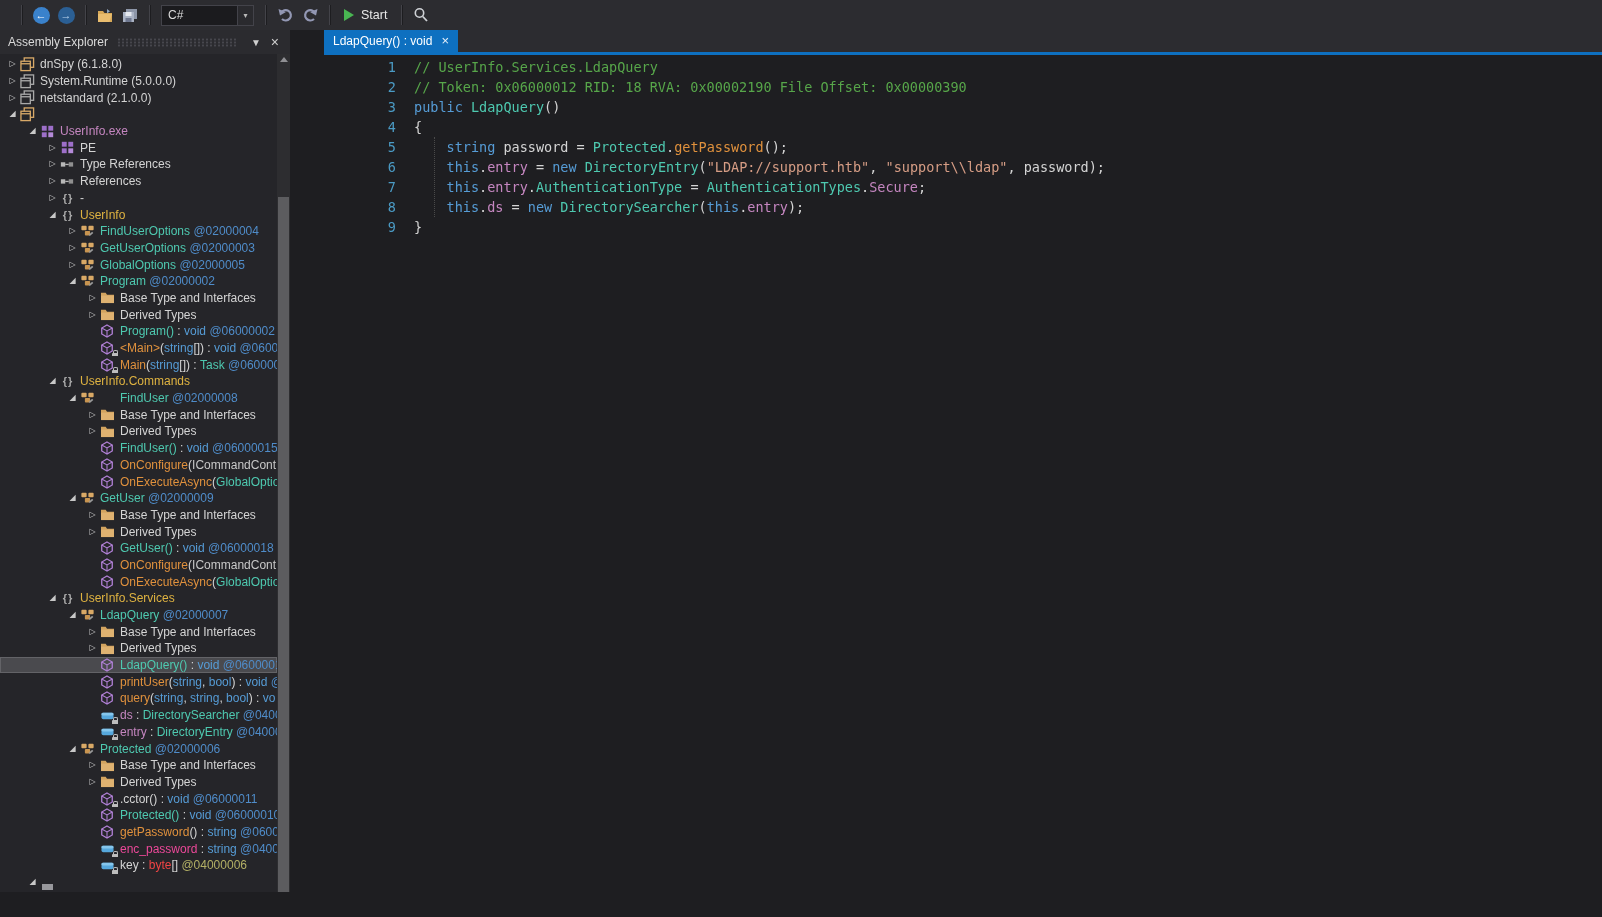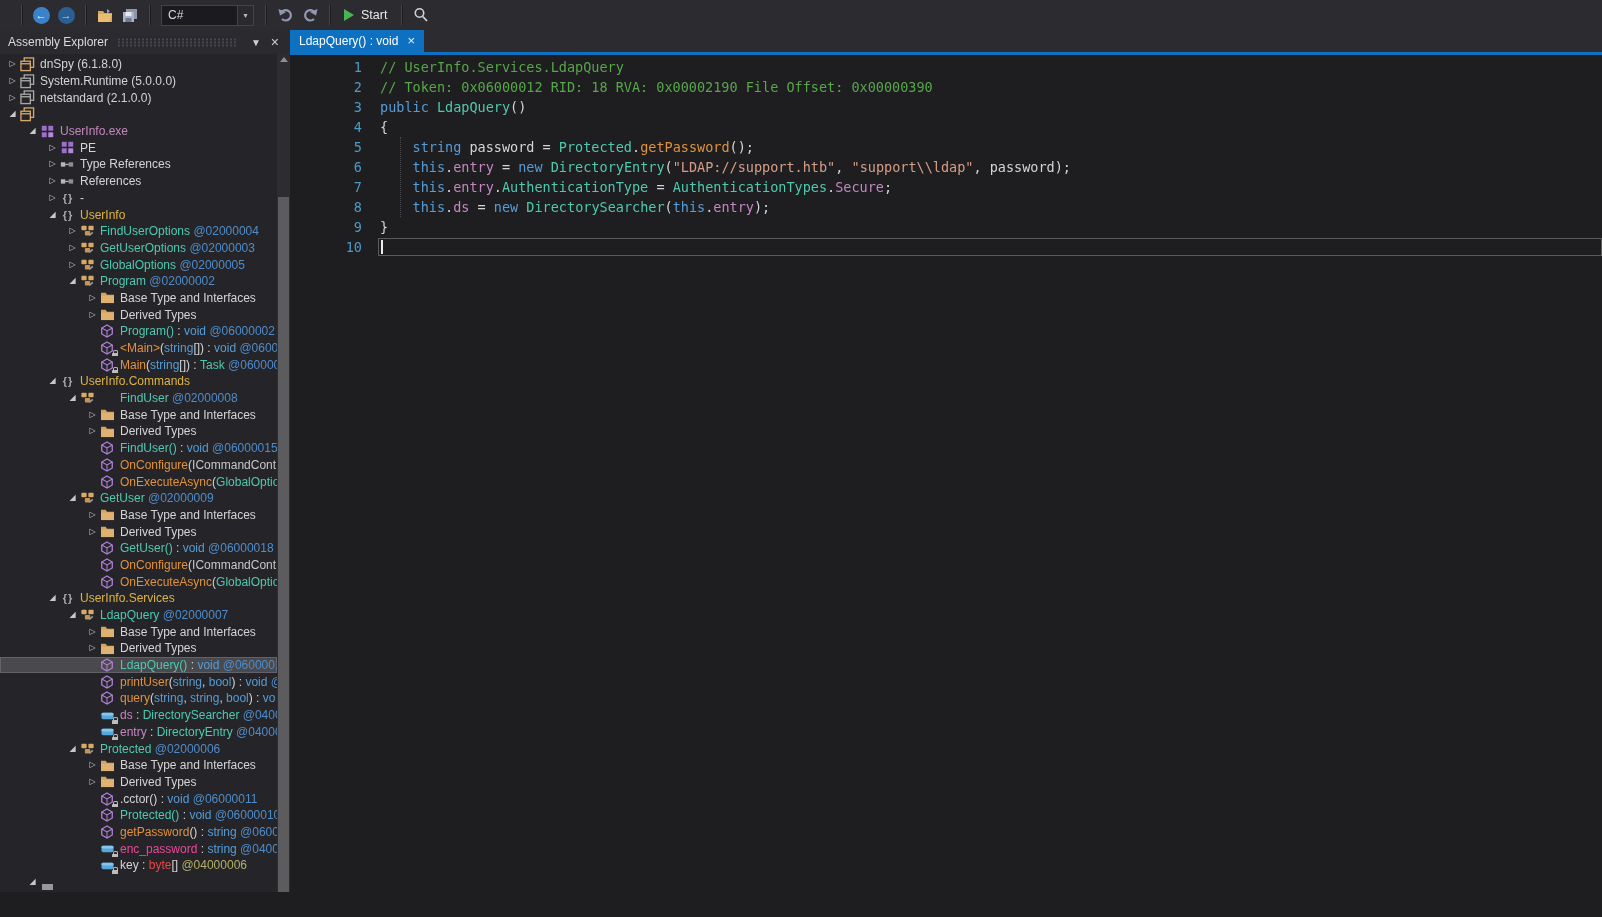--- a/index.html
+++ b/index.html
@@ -26,21 +26,21 @@
   .nav-back { background:#3a82cc; }
   .nav-fwd  { background:#2b5f94; color:#bcd5ee; }
   .combo { width:93px; height:21px; background:#1b1b1e; border:1px solid #43434a; display:flex; align-items:center; margin:0 3px; }
   .combo-value { flex:1; font-size:12px; color:#dcdcdc; padding-left:6px; }
   .combo-btn { width:16px; height:100%; border-left:1px solid #43434a; display:flex; align-items:center; justify-content:center;
                color:#b9b9b9; font-size:8px; background:#2a2a2e; }
   .start-btn { display:flex; align-items:center; gap:7px; padding:2px 6px; }
   .play-tri { width:0; height:0; border-left:10px solid #49b552; border-top:6px solid transparent; border-bottom:6px solid transparent; }
   .start-label { font-size:12.5px; color:#e8e8e8; }
   
-  .main { display:flex; height:862px; }
+  .main { display:flex; height:862px;gap:34px; }
   .sidebar { width:290px; background:#252529; display:flex; flex-direction:column; position:relative; }
   .panel-header { height:24px; display:flex; align-items:center; padding:0 6px 0 8px; background:#2b2b2f; }
   .panel-title { font-size:12px; color:#dadada; white-space:nowrap; }
   .grip { flex:1; height:9px; margin:0 9px;
           background-image:radial-gradient(circle, #47474d 1px, transparent 1.2px);
           background-size:4px 3px; }
   .panel-btn { color:#cfcfcf; font-size:10px; padding:2px 5px; }
   .panel-close { font-size:14px; line-height:10px; }
   .tree-wrap { position:relative; flex:1; overflow:hidden; display:flex; }
   .tree { width:277px; overflow:hidden; padding-top:2px; }
@@ -787,23 +787,17 @@
             <span class="code"><span style="color: rgb(212, 212, 212); white-space: pre;">    </span><span style="color: rgb(86, 156, 214); white-space: pre;">this</span><span style="color: rgb(212, 212, 212); white-space: pre;">.</span><span style="color: rgb(197, 134, 192); white-space: pre;">entry</span><span style="color: rgb(212, 212, 212); white-space: pre;">.</span><span style="color: rgb(78, 201, 176); white-space: pre;">AuthenticationType</span><span style="color: rgb(212, 212, 212); white-space: pre;"> = </span><span style="color: rgb(78, 201, 176); white-space: pre;">AuthenticationTypes</span><span style="color: rgb(212, 212, 212); white-space: pre;">.</span><span style="color: rgb(197, 134, 192); white-space: pre;">Secure</span><span style="color: rgb(212, 212, 212); white-space: pre;">;</span></span>
           </div>
           <div class="code-line">
             <span class="ln">8</span>
             <span class="code"><span style="color: rgb(212, 212, 212); white-space: pre;">    </span><span style="color: rgb(86, 156, 214); white-space: pre;">this</span><span style="color: rgb(212, 212, 212); white-space: pre;">.</span><span style="color: rgb(197, 134, 192); white-space: pre;">ds</span><span style="color: rgb(212, 212, 212); white-space: pre;"> = </span><span style="color: rgb(86, 156, 214); white-space: pre;">new</span><span style="color: rgb(212, 212, 212); white-space: pre;"> </span><span style="color: rgb(78, 201, 176); white-space: pre;">DirectorySearcher</span><span style="color: rgb(212, 212, 212); white-space: pre;">(</span><span style="color: rgb(86, 156, 214); white-space: pre;">this</span><span style="color: rgb(212, 212, 212); white-space: pre;">.</span><span style="color: rgb(197, 134, 192); white-space: pre;">entry</span><span style="color: rgb(212, 212, 212); white-space: pre;">);</span></span>
           </div>
           <div class="code-line">
             <span class="ln">9</span>
             <span class="code"><span style="color: rgb(212, 212, 212); white-space: pre;">}</span></span>
           </div>
-          <div class="code-line">
-            <span class="ln">10</span>
-            <span class="code-current">
-              <span class="caret"></span>
-            </span>
-          </div>
         </div>
     </div>
 
   </div>
 </div>
 
 </body></html>

